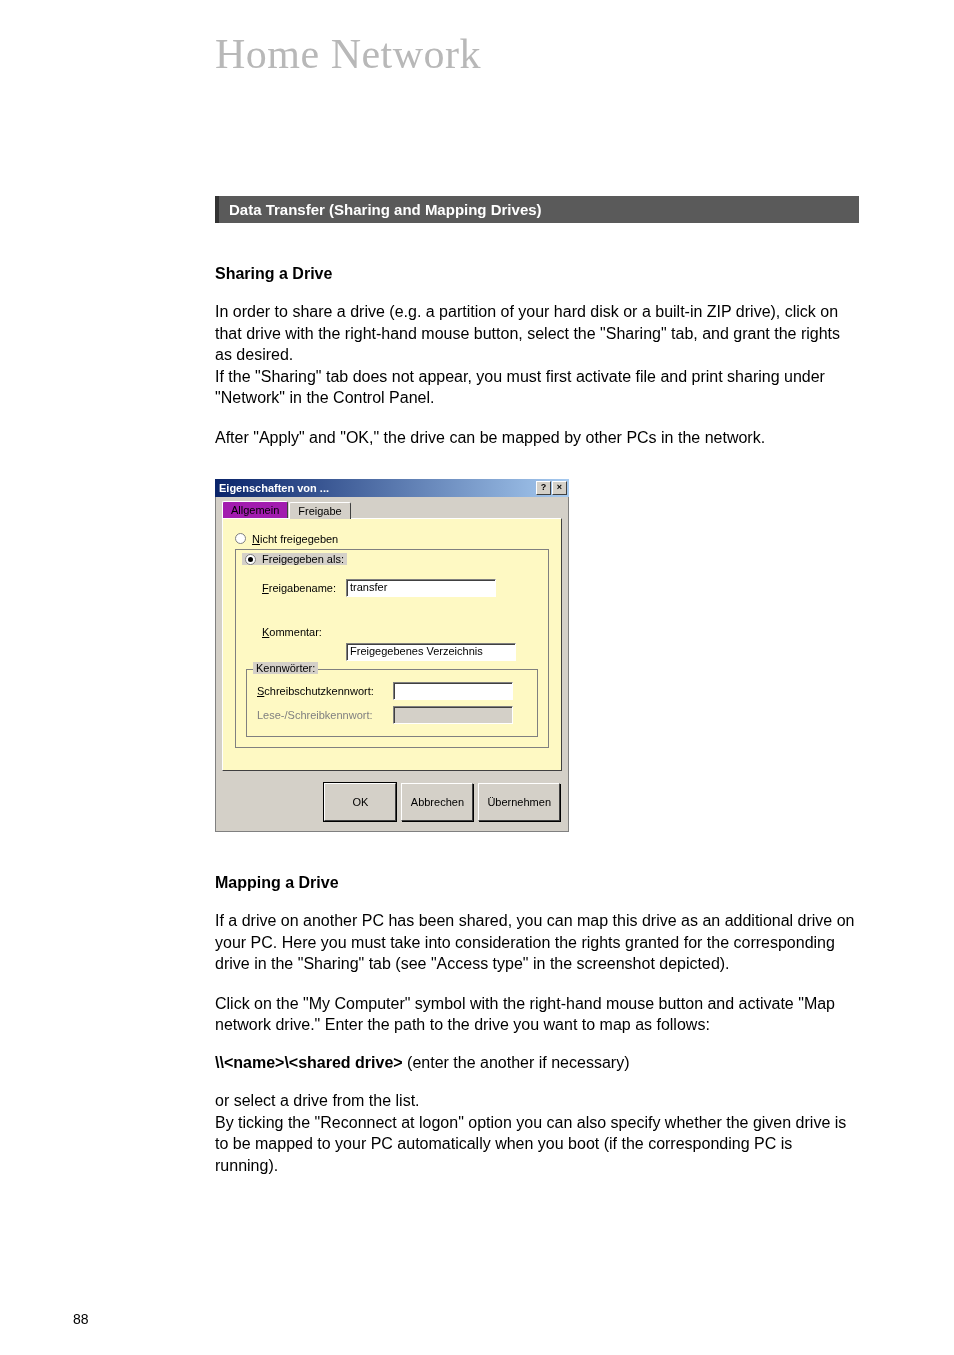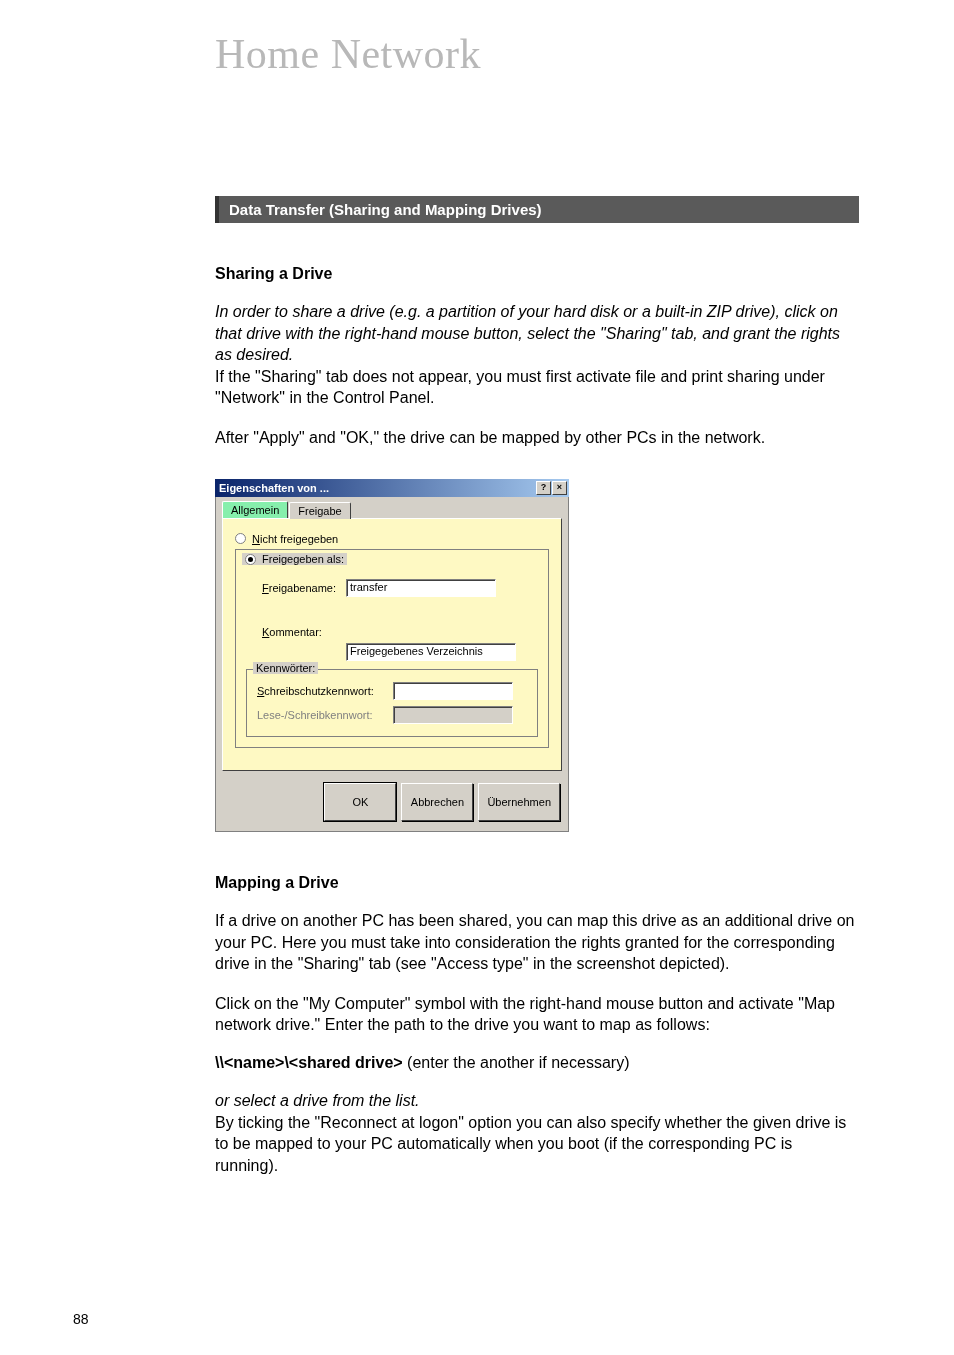--- a/index.html
+++ b/index.html
@@ -2,35 +2,35 @@
 <html><head>
 <meta charset="utf-8">
 <style>
   * { box-sizing: border-box; margin: 0; padding: 0; }
   html, body { width: 954px; height: 1355px; background: #fff; font-family: Arial, Helvetica, sans-serif; color: #000; }
   .page { position: relative; width: 954px; height: 1355px; padding: 30px 95px 30px 215px; }
   .main-title { font-family: Georgia, 'Times New Roman', serif; font-size: 42px; color: #b8b8b8; font-weight: normal; letter-spacing: 0.5px; margin-bottom: 118px; }
   .section-bar { background: #5a5a5a; color: #fff; font-weight: bold; font-size: 15px; padding: 5px 10px; border-left: 4px solid #333; margin-bottom: 42px; }
   .subheading { font-weight: bold; font-size: 16px; margin-bottom: 18px; }
   .body-text { font-size: 16px; line-height: 1.35; margin-bottom: 18px; }
-  .body-text.nomb { margin-bottom: 0; font-style: italic; }
+  .body-text.nomb { margin-bottom: 0; }
   .after-text { font-size: 16px; line-height: 1.35; margin-top: 18px; margin-bottom: 30px; }
   .path-line { font-size: 16px; margin: 18px 0; }
   .path-line .bold { font-weight: bold; }
   .page-number { position: absolute; bottom: 28px; left: 73px; font-size: 14px; }
 
   
   .dialog-wrap { width: 354px; margin-bottom: 42px; font-family: Tahoma, Arial, sans-serif; }
   .titlebar { background: linear-gradient(to right, #0a246a, #a6caf0); color: #fff; font-size: 11px; font-weight: bold; padding: 2px 2px 2px 4px; display: flex; align-items: center; justify-content: space-between; }
   .titlebar-text { white-space: nowrap; overflow: hidden; }
   .titlebar-btns { display: flex; gap: 1px; }
   .titlebar-btn { width: 15px; height: 14px; background: #d4d0c8; border: 1px solid #fff; border-right-color: #404040; border-bottom-color: #404040; display: flex; align-items: center; justify-content: center; font-size: 9px; color: #000; font-weight: bold; line-height: 1; }
   .dialog-body { background: #d4d0c8; border: 1px solid #808080; border-top: none; padding: 0; }
   .tabs-row { display: flex; padding: 4px 6px 0 6px; font-size: 11px; }
-  .tab { background: #86efac; border: 1px solid #808080; border-bottom: none; padding: 2px 8px; border-radius: 2px 2px 0 0; margin-right: 1px; position: relative; }
+  .tab { background: #a21caf; border: 1px solid #808080; border-bottom: none; padding: 2px 8px; border-radius: 2px 2px 0 0; margin-right: 1px; position: relative; }
   .tab.active { background: #d4d0c8; border-color: #fff #404040 #d4d0c8 #fff; top: 1px; z-index: 2; }
   .tab.inactive { border-color: #fff #404040 #808080 #fff; color: #000; }
   .tab-panel { margin: 0 6px 6px 6px; border: 1px solid #fff; border-right-color: #404040; border-bottom-color: #404040; padding: 14px 12px 22px 12px; background: #fef9c3; font-size: 11px; }
   .radio-row { display: flex; align-items: center; gap: 6px; margin-bottom: 4px; }
   .radio { width: 11px; height: 11px; border-radius: 50%; background: #fff; border: 1px solid #808080; display: inline-flex; align-items: center; justify-content: center; flex: none; }
   .radio.checked::after { content: ""; width: 5px; height: 5px; background: #000; border-radius: 50%; display: block; }
   .fieldset { border: 1px solid #808080; border-top-color: #808080; position: relative; padding: 10px 10px 10px 10px; margin-top: 2px; }
   .legend-row { position: relative; top: -8px; background: #d4d0c8; display: inline-flex; align-items: center; gap: 6px; padding: 0 3px; margin-left: -4px; }
   .form-row { display: flex; align-items: center; gap: 6px; margin: 6px 0 4px 16px; }
   .form-label { width: 78px; }

